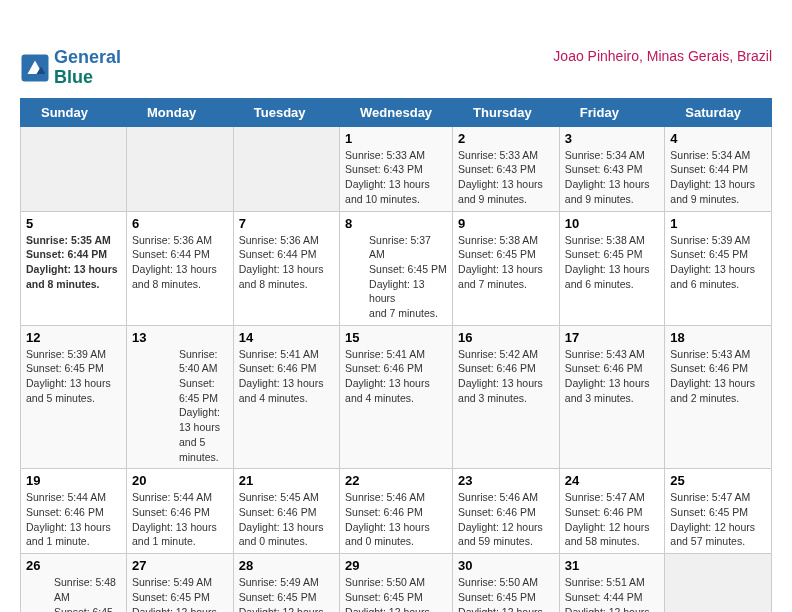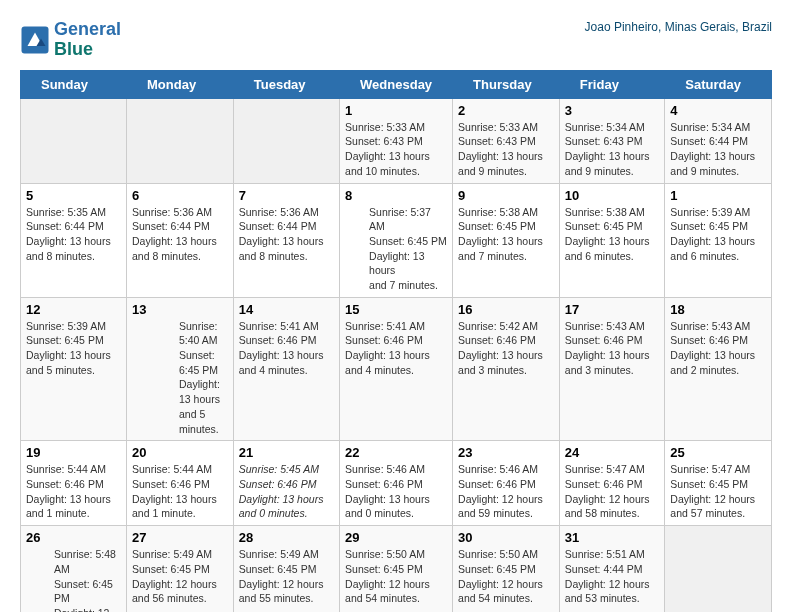--- a/index.html
+++ b/index.html
@@ -8,20 +8,21 @@
       background: #fff;
       width: 792px;
       min-height: 612px;
       padding: 20px;
     }
     .header {
       display: flex;
       justify-content: space-between;
       align-items: flex-start;
       margin-bottom: 10px;
+      margin-top: 28px;
     }
     .logo {
       display: flex;
       align-items: center;
     }
     .logo-text {
       font-size: 18px;
       font-weight: bold;
       color: #333;
       line-height: 1.1;
@@ -36,22 +37,22 @@
     }
     .title-block {
       text-align: right;
     }
     .month-title {
       font-size: 32px;
       font-weight: bold;
       color: #222;
     }
     .location {
-      font-size: 12px;
-      color: #0c4a6e;
+      font-size: 14px;
+      color: #be185d;
     }
     table {
       width: 100%;
       border-collapse: collapse;
       font-size: 11px;
     }
     thead tr th {
       background-color: #2c6fad;
       color: #fff;
       text-align: left;
@@ -151,21 +152,21 @@
           <span class="day-num">4</span>
           <div class="day-info" style="white-space: pre-line;">Sunrise: 5:34 AM
 Sunset: 6:44 PM
 Daylight: 13 hours
 and 9 minutes.</div>
         </td>
       </tr>
       <tr>
         <td>
           <span class="day-num">5</span>
-          <div class="day-info" style="white-space: pre-line;">Sunrise: 5:35 AM
+          <div class="day-info" style="white-space: pre-line; font-weight: bold;">Sunrise: 5:35 AM
 Sunset: 6:44 PM
 Daylight: 13 hours
 and 8 minutes.</div>
         </td>
         <td>
           <span class="day-num">6</span>
           <div class="day-info" style="white-space: pre-line;">Sunrise: 5:36 AM
 Sunset: 6:44 PM
 Daylight: 13 hours
 and 8 minutes.</div>
@@ -267,21 +268,21 @@
         </td>
         <td>
           <span class="day-num">20</span>
           <div class="day-info" style="white-space: pre-line;">Sunrise: 5:44 AM
 Sunset: 6:46 PM
 Daylight: 13 hours
 and 1 minute.</div>
         </td>
         <td>
           <span class="day-num">21</span>
-          <div class="day-info" style="white-space: pre-line; font-style: italic;">Sunrise: 5:45 AM
+          <div class="day-info" style="white-space: pre-line;">Sunrise: 5:45 AM
 Sunset: 6:46 PM
 Daylight: 13 hours
 and 0 minutes.</div>
         </td>
         <td>
           <span class="day-num">22</span>
           <div class="day-info" style="white-space: pre-line;">Sunrise: 5:46 AM
 Sunset: 6:46 PM
 Daylight: 13 hours
 and 0 minutes.</div>

